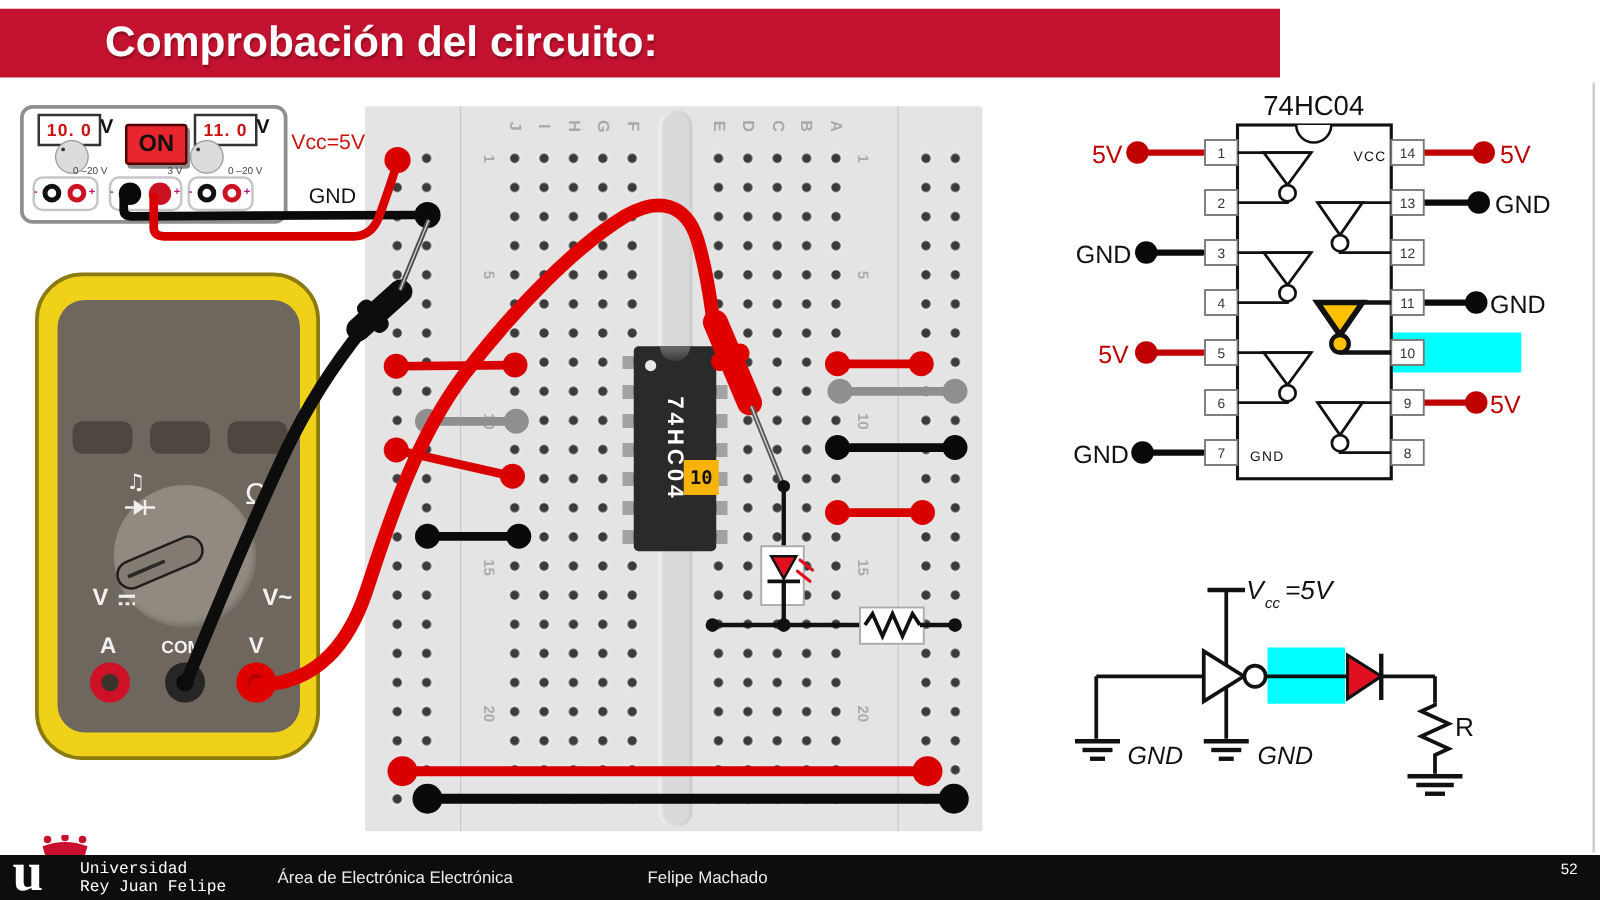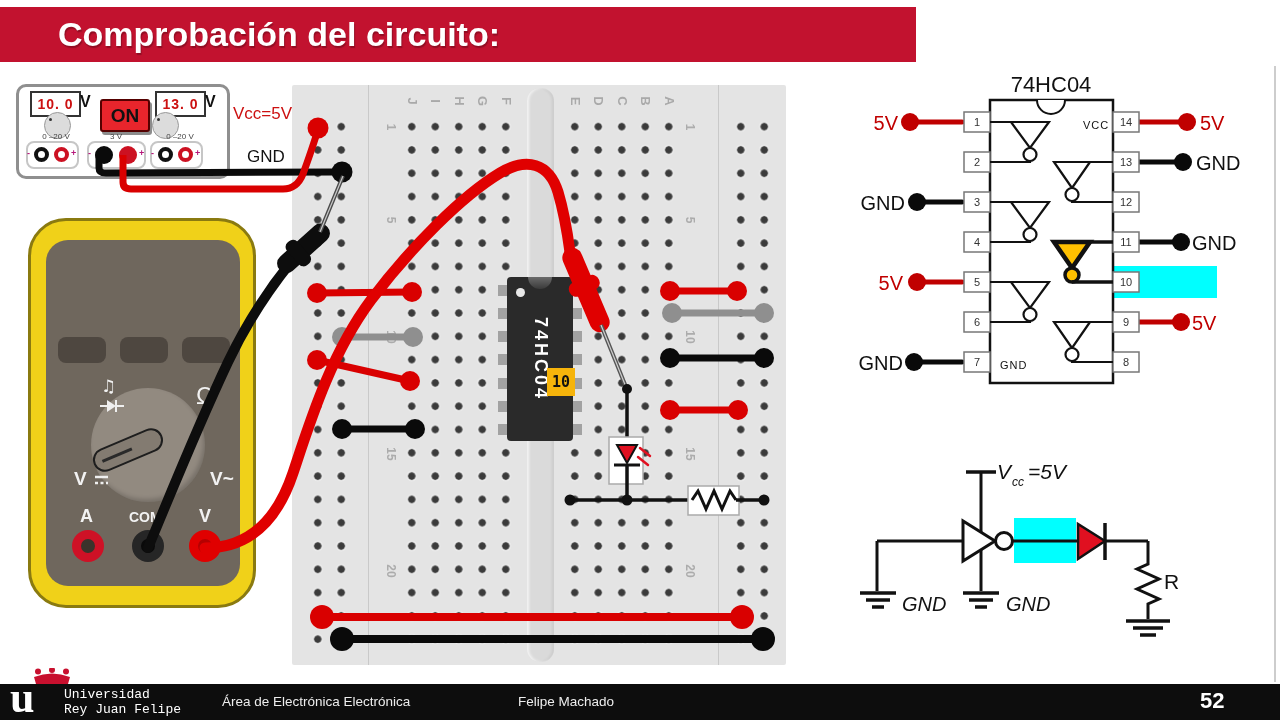--- a/index.html
+++ b/index.html
@@ -1,38 +1,38 @@
 <!DOCTYPE html>
 <html><head>
 <meta charset="utf-8">
 <style>
   html,body{margin:0;padding:0;background:#ffffff;}
   #stage{position:relative;width:1280px;height:720px;background:#fff;overflow:hidden;
          font-family:"Liberation Sans",sans-serif;}
   .abs{position:absolute;}
 
   
-  #title-bar{left:0;top:7px;width:916px;height:55px;background:#C2122F;
-    display:flex;align-items:baseline;padding-left:58px;box-sizing:border-box;}
+  #title-bar{left:0;top:7px;width:1024px;height:55px;background:#C2122F;
+    display:flex;align-items:baseline;padding-left:84px;box-sizing:border-box;}
   #title-bar .main{color:#fff;font-size:34px;font-weight:bold;line-height:55px;
     text-shadow:1px 2px 1px rgba(0,0,0,.25);}
   #title-bar .sub{color:#fff;font-size:26px;font-weight:bold;margin-left:12px;
     text-shadow:1px 2px 1px rgba(0,0,0,.25);}
 
   
   #psu{left:16px;top:84px;width:208px;height:89px;background:#fff;border:3px solid #8F8F8F;border-radius:10px;}
   .psu-disp{position:absolute;width:47px;height:22px;border:2px solid #333;background:#fff;
     color:#CC1111;font-weight:bold;font-size:14px;text-align:center;line-height:22px;letter-spacing:1px;}
   .psu-unit{position:absolute;font-weight:bold;font-size:16px;color:#111;}
   #psu-on{position:absolute;left:81px;top:12px;width:46px;height:29px;background:#E8252C;
     border:2px solid #550000;border-radius:3px;color:#111;font-weight:bold;font-size:19px;
     text-align:center;line-height:29px;box-shadow:2px 3px 0 rgba(0,0,0,.45);}
   .psu-knob{position:absolute;width:25px;height:25px;border-radius:50%;background:#DCDCDC;border:1px solid #999;}
   .psu-knob::after{content:"";position:absolute;left:4px;top:5px;width:3px;height:3px;border-radius:50%;background:#333;}
-  .psu-range{position:absolute;font-size:8px;color:#444;width:60px;text-align:center;}
+  .psu-range{position:absolute;font-size:8px;color:#444;width:60px;text-align:right;}
   .jack-group{position:absolute;height:24px;border:2px solid #C6C6C6;border-radius:8px;top:54px;}
   .jack{position:absolute;border-radius:50%;box-sizing:border-box;}
   .jack.ring-black{width:15px;height:15px;border:4px solid #111;background:#fff;}
   .jack.ring-red{width:15px;height:15px;border:4px solid #CC1122;background:#fff;}
   .jack.solid-black{width:18px;height:18px;background:#0a0a0a;}
   .jack.solid-red{width:18px;height:18px;background:#CC1122;}
   .jack-mark{position:absolute;font-size:9px;color:#B5177A;font-weight:bold;}
   #vcc-label{left:233px;top:104px;color:#CC1111;font-size:17px;}
   #gnd-label{left:247px;top:147px;color:#111;font-size:17px;}
 
@@ -81,36 +81,36 @@
   .plabel.red{fill:#C00000;} .plabel.blk{fill:#111;}
   .schtext{font-style:italic;fill:#111;}
 
   
   #footer{left:0;top:684px;width:1280px;height:36px;background:#0D0D0D;color:#fff;}
   #crown{left:28px;top:668px;width:48px;height:16px;}
   #logo-u{left:10px;top:676px;font-family:"Liberation Serif",serif;font-weight:bold;font-size:44px;color:#fff;line-height:1;}
   #uni-name{left:64px;top:687px;font-size:13px;line-height:15px;color:#fff;font-family:Liberation Mono, monospace;}
   #footer-dept{left:222px;top:694px;font-size:13.5px;color:#EDEDED;}
   #footer-author{left:518px;top:694px;font-size:13.5px;color:#EDEDED;}
-  #footer-page{left:1200px;top:688px;width:62px;font-size:22px;font-weight:bold;color:#fff;}
+  #footer-page{left:1200px;top:688px;width:62px;text-align:right;font-size:12px;font-weight:normal;color:#fff;}
 </style>
 </head>
 <body>
 
 <div id="stage">
 
   <div id="title-bar" class="abs">
     <span class="main">Comprobación del circuito:</span>
   </div>
 
   <div id="psu" class="abs">
     <div class="psu-disp" style="left:11px;top:4px;">10. 0</div>
     <span class="psu-unit" style="left:61px;top:6px;">V</span>
     <div id="psu-on">ON</div>
-    <div class="psu-disp" style="left:136px;top:4px;">13. 0</div>
+    <div class="psu-disp" style="left:136px;top:4px;">11. 0</div>
     <span class="psu-unit" style="left:186px;top:6px;">V</span>
     <div class="psu-knob" style="left:25px;top:25px;"></div>
     <div class="psu-knob" style="left:133px;top:25px;"></div>
     <span class="psu-range" style="left:7px;top:45px;">0 –20 V</span>
     <span class="psu-range" style="left:67px;top:45px;">3 V</span>
     <span class="psu-range" style="left:131px;top:45px;">0 –20 V</span>
 
     <div class="jack-group" style="left:7px;width:49px;">
       <span class="jack-mark" style="left:-1px;top:5px;">-</span>
       <div class="jack ring-black" style="left:6px;top:4px;"></div>

